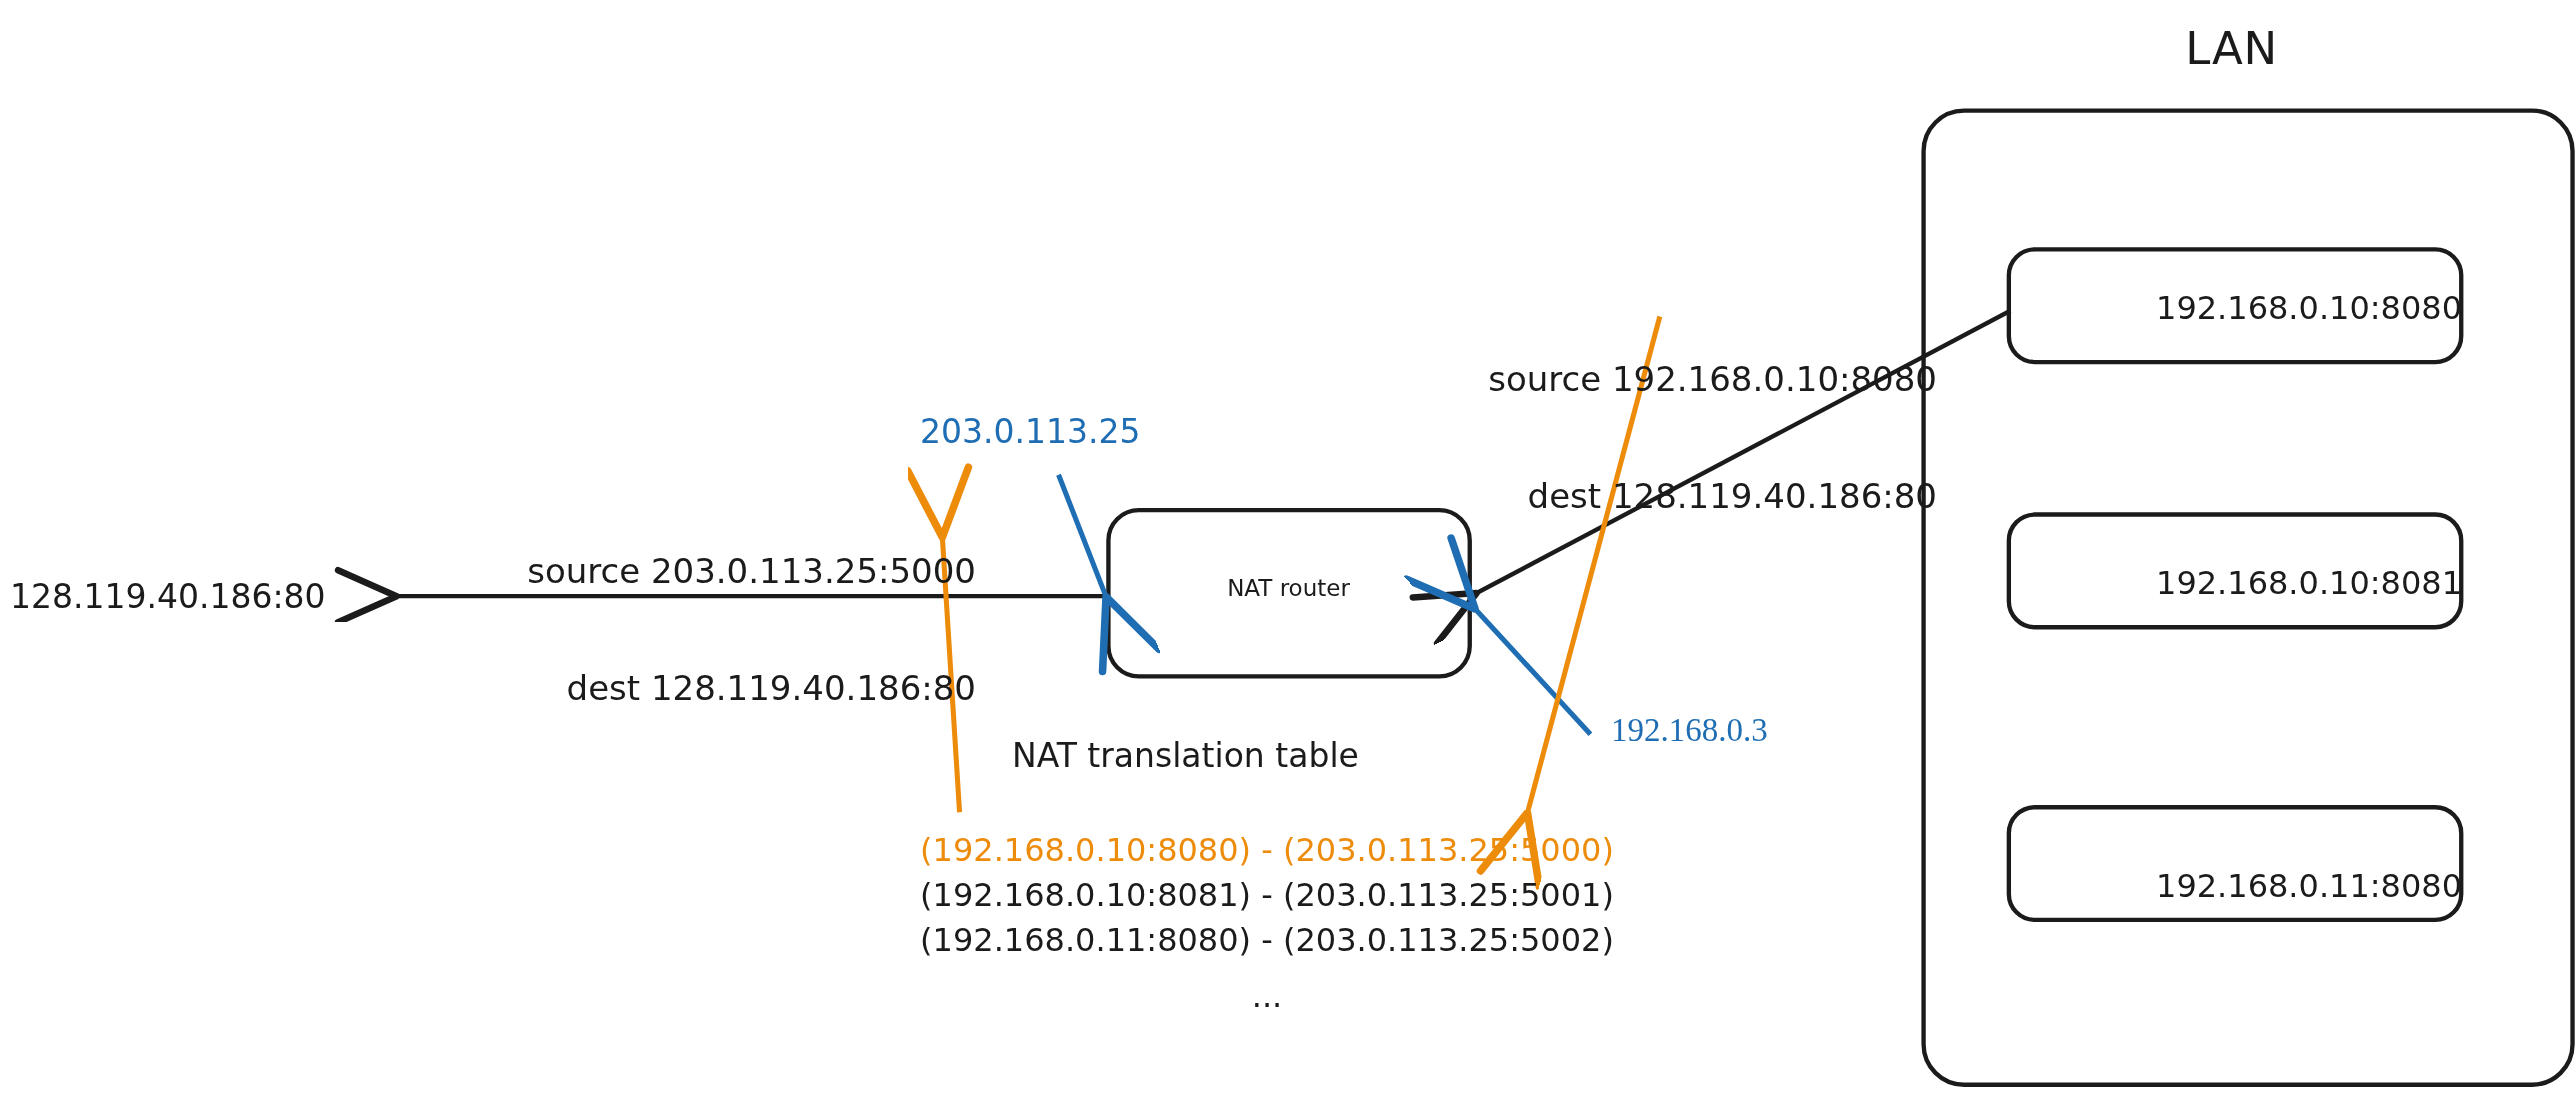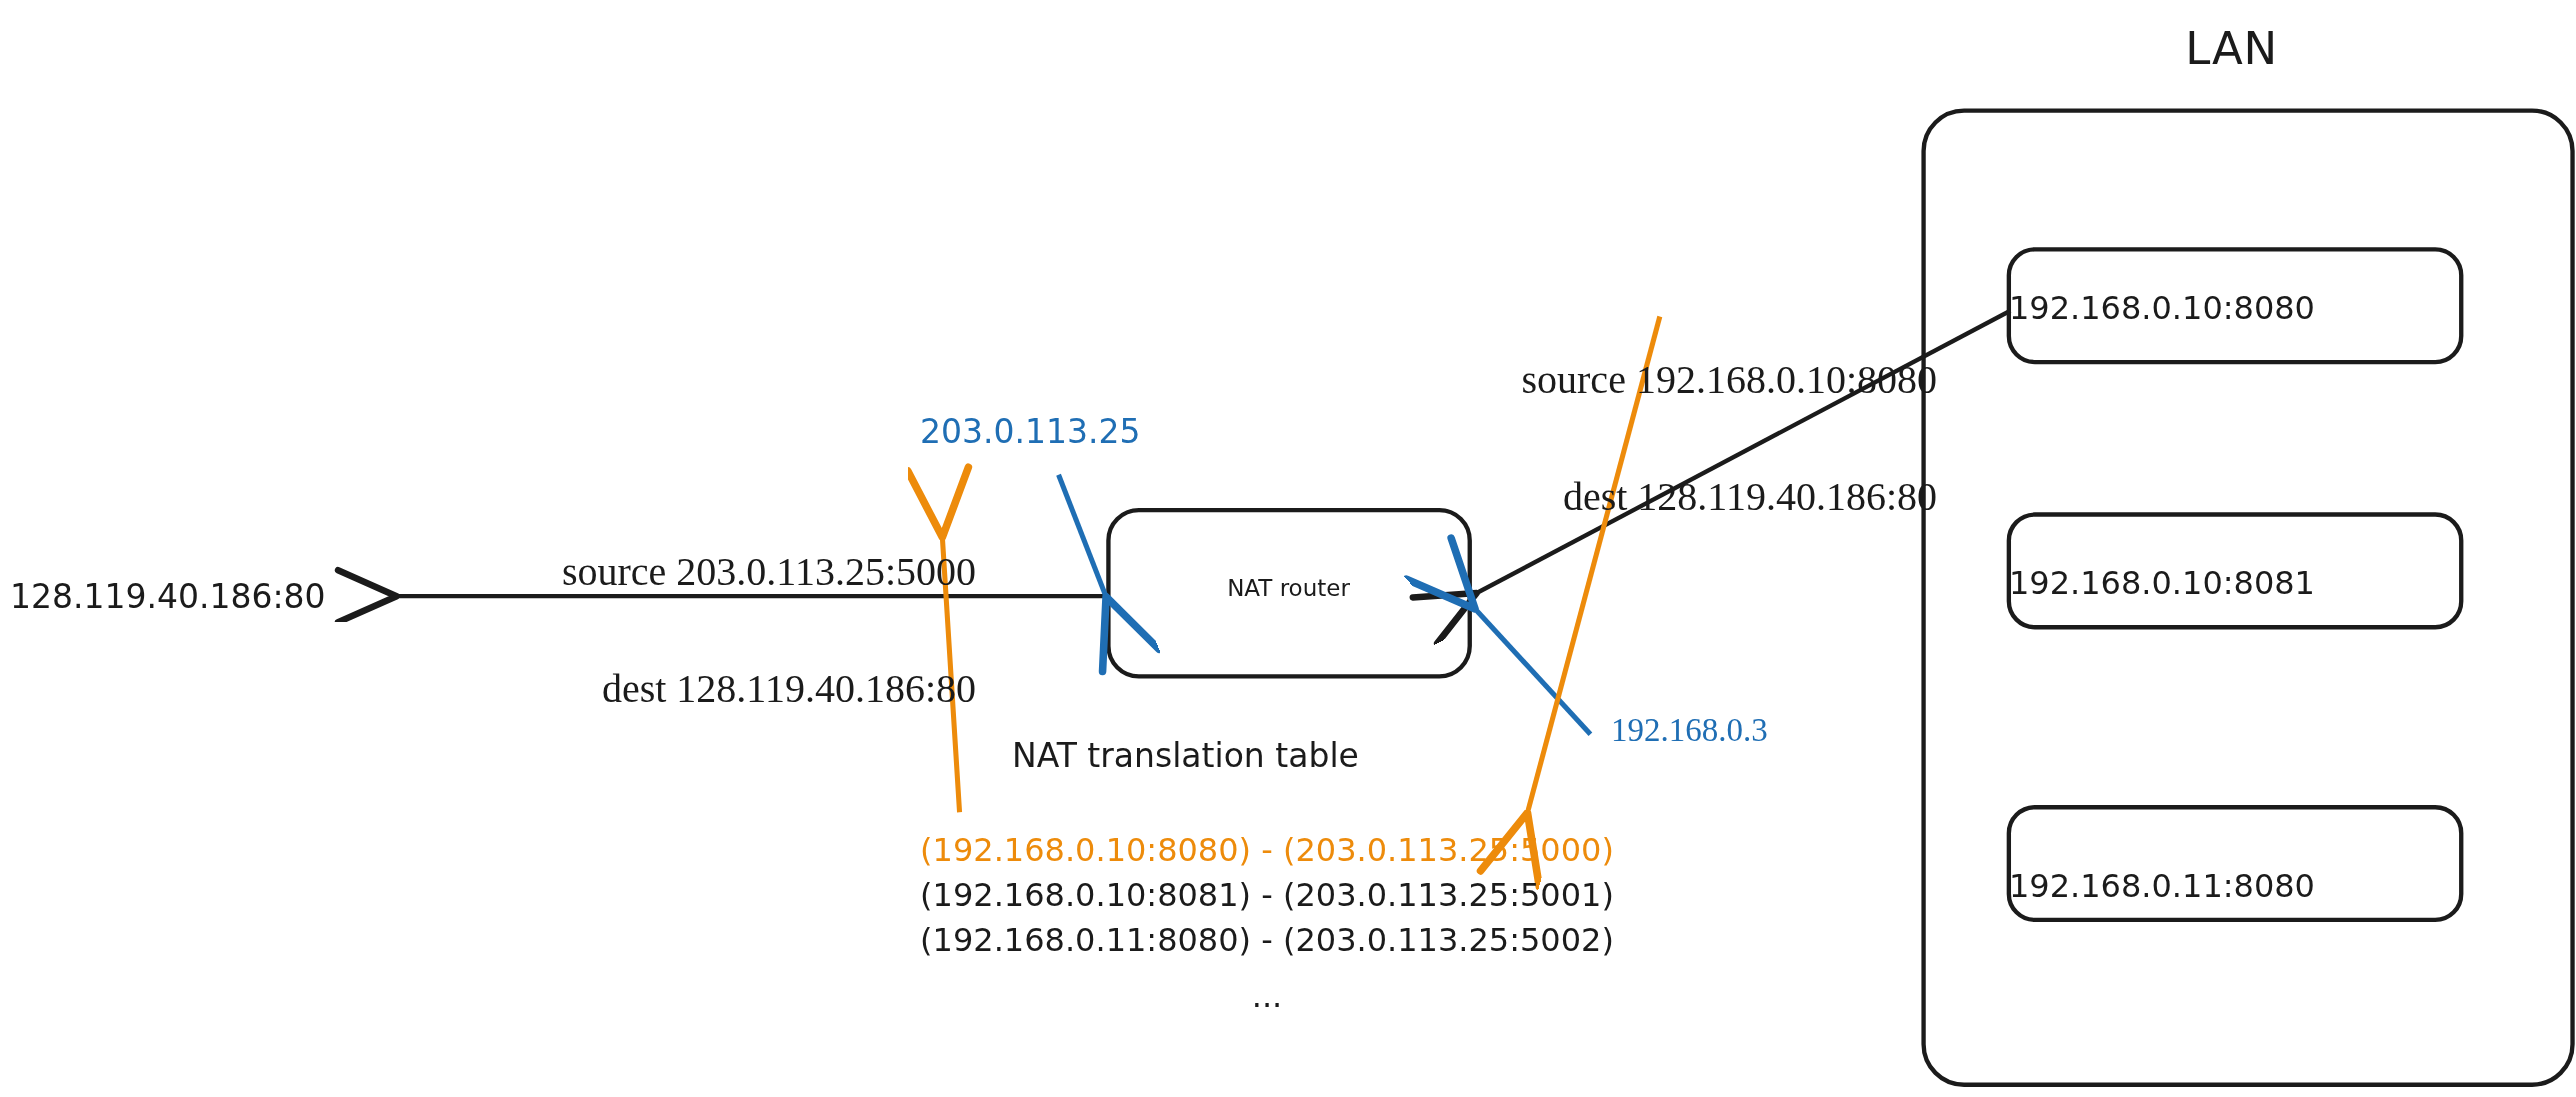--- a/index.html
+++ b/index.html
@@ -35,21 +35,21 @@
   .lan-title {
     font-size: 45px;
     text-align: center;
     width: 289px;
     left: 2087px;
     top: 22px;
     letter-spacing: 0.7px;
   }
   .host-label {
     font-size: 32px;
-    text-align: left;
+    text-align: right;
   }
   .router-label {
     font-size: 23px;
     text-align: center;
     width: 361px;
     left: 1108px;
     top: 575px;
   }
   .nat-table-title {
     font-size: 33px;
@@ -57,23 +57,22 @@
     width: 506px;
     left: 1012px;
     top: 736px;
   }
   .endpoint-label {
     font-size: 33px;
     left: 10px;
     top: 577px;
   }
   .pkt {
-    font-size: 40px;
+    font-size: 34px;
     line-height: 39px;
-    font-family: Liberation Serif, serif;
   }
   .pkt-left {
     text-align: right;
     width: 564px;
     left: 412px;
     top: 474px;
   }
   .pkt-right {
     text-align: right;
     width: 549px;

